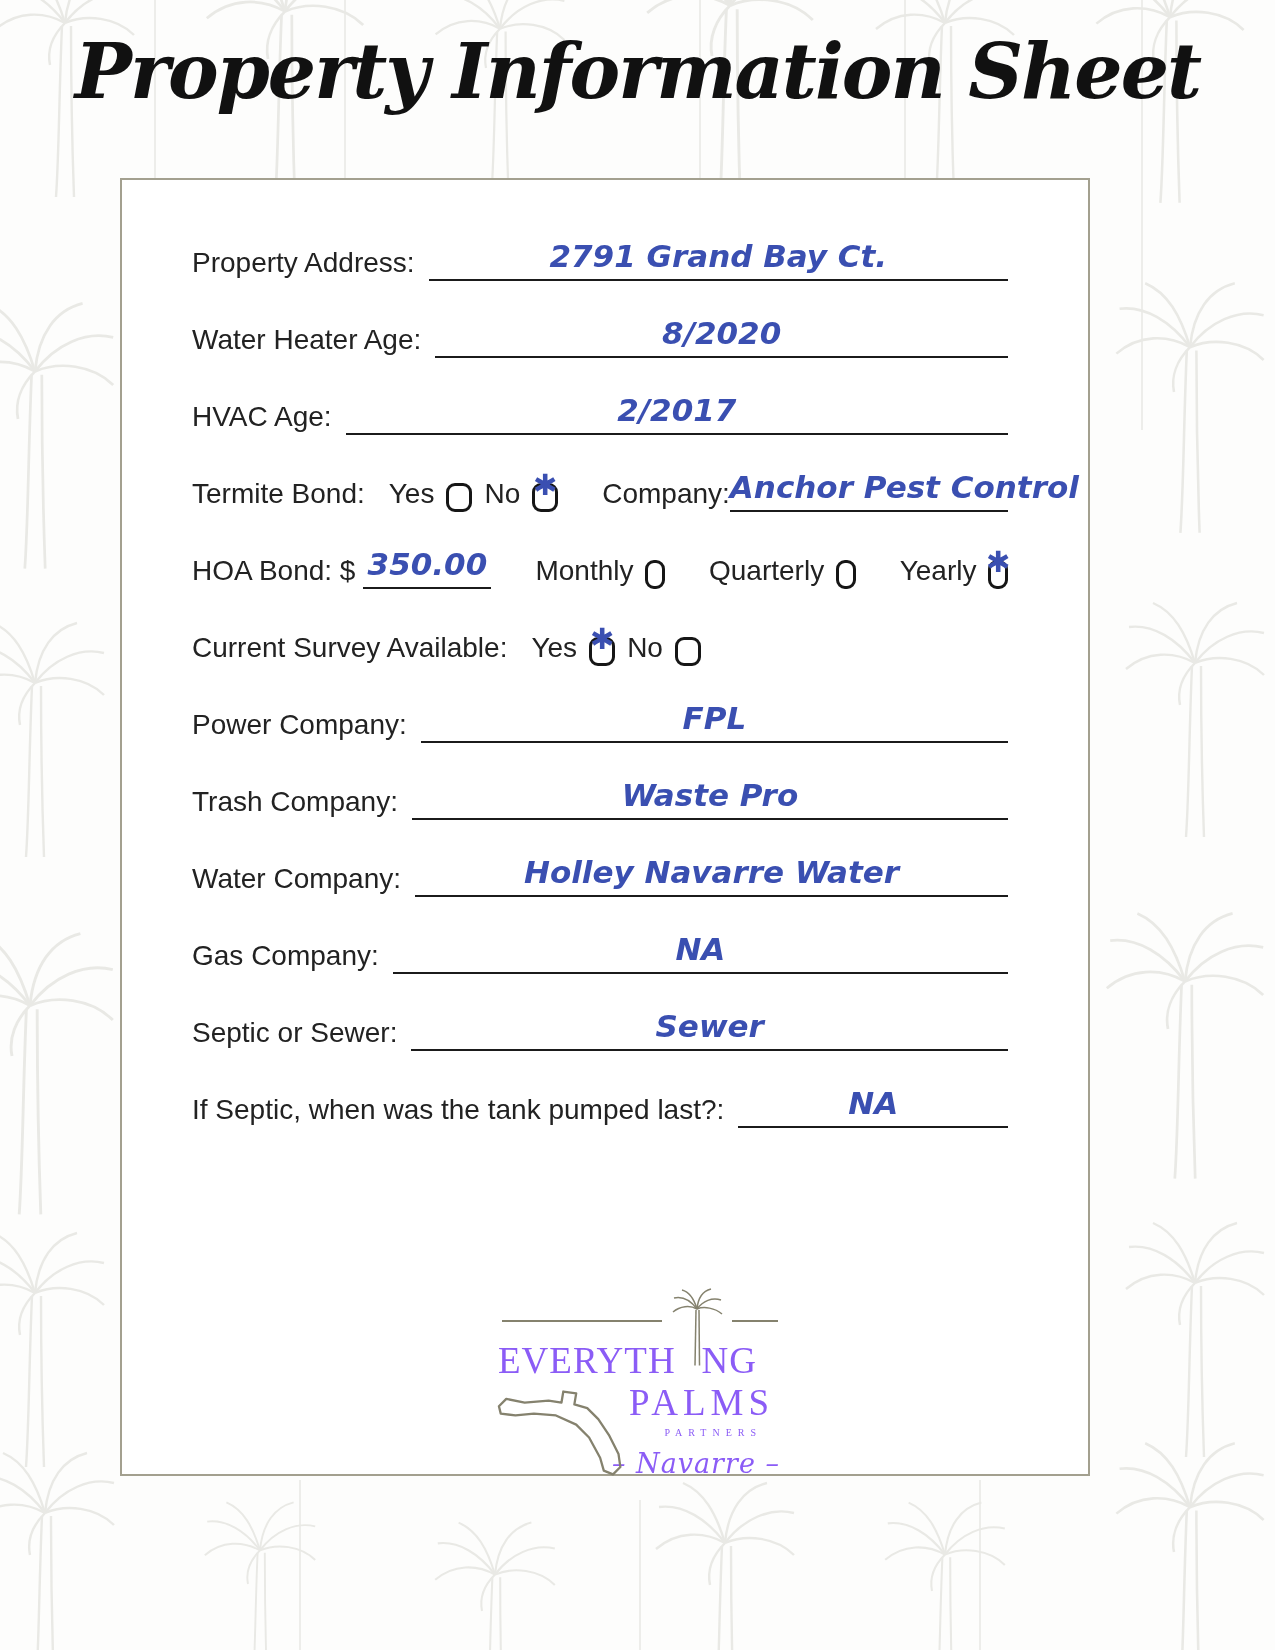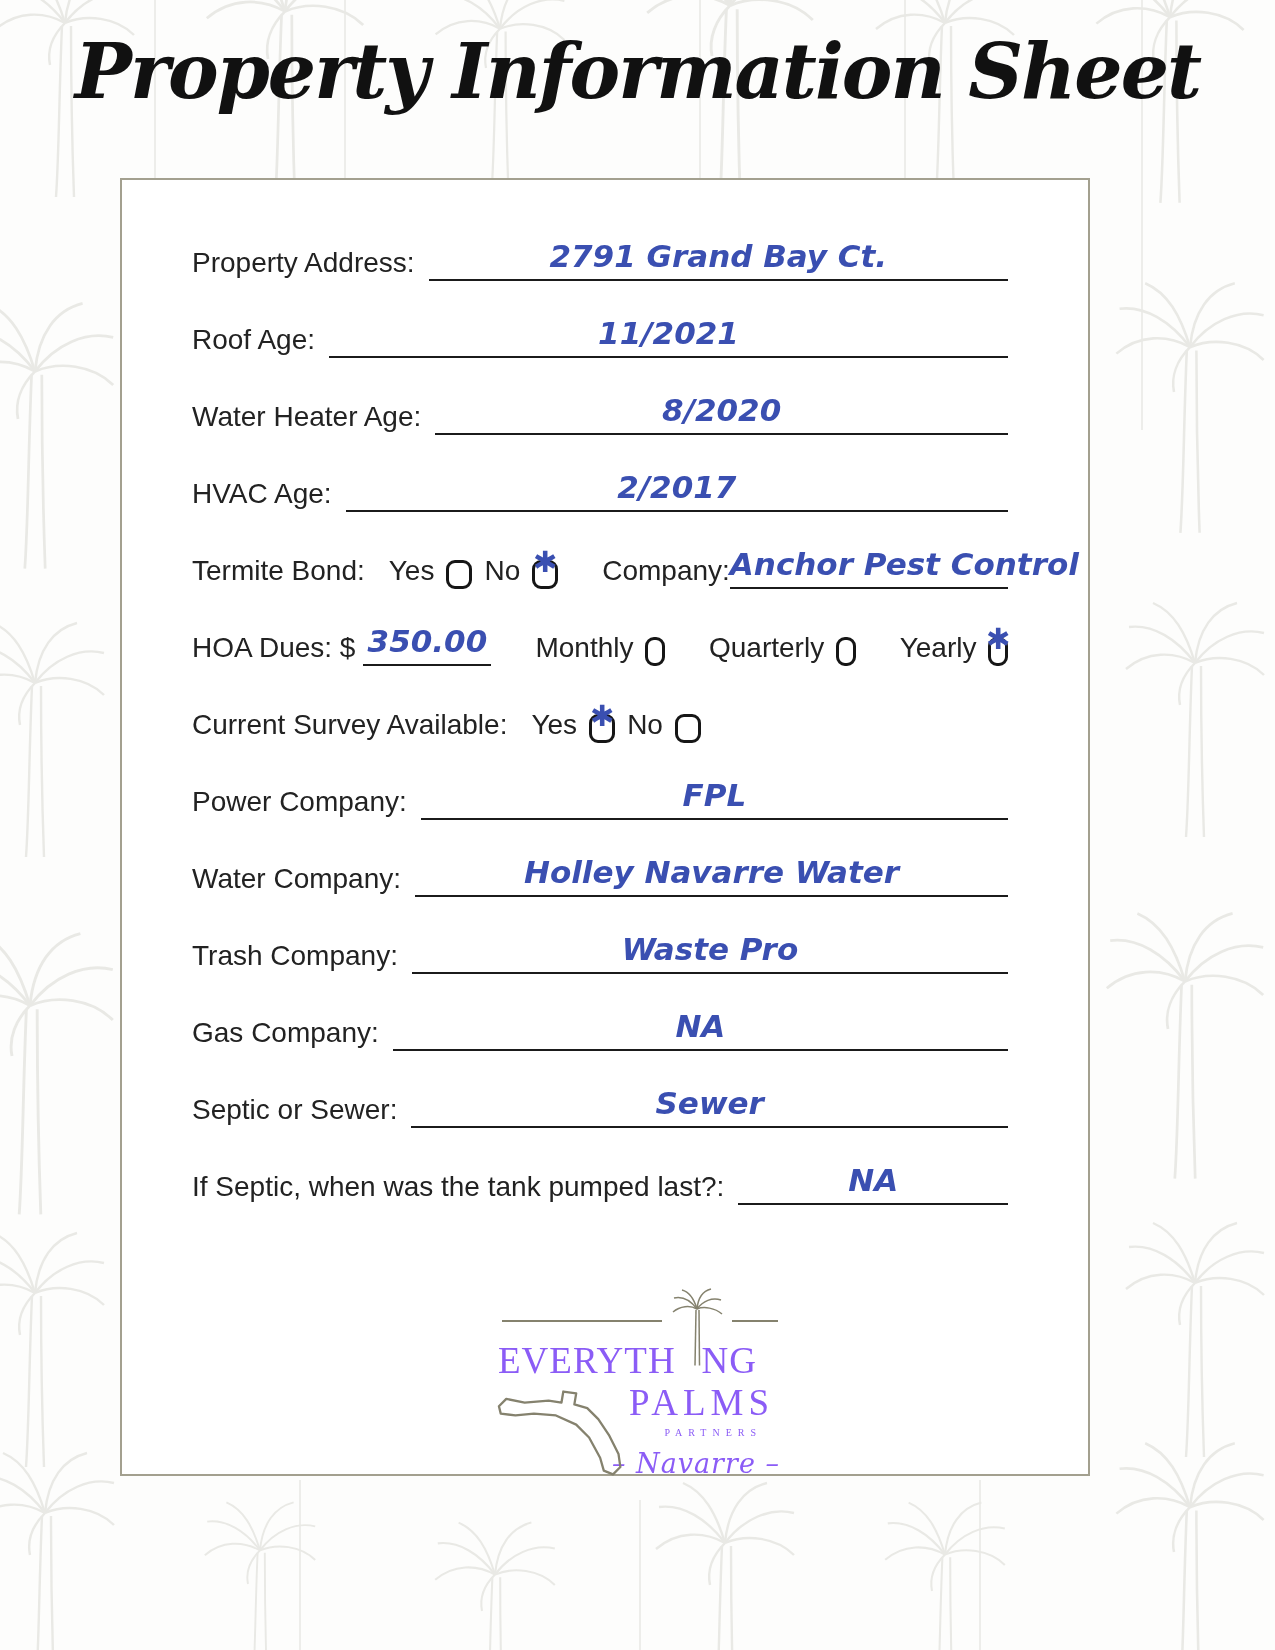--- a/index.html
+++ b/index.html
@@ -155,26 +155,20 @@
 
 <div class="sheet">
 
   <div class="row">
     <span class="lbl">Property Address:</span>
     <span class="line">
       <span class="val">2791 Grand Bay Ct.</span>
     </span>
   </div>
 
-  <div class="row">
-    <span class="lbl">Roof Age:</span>
-    <span class="line">
-      <span class="val">11/2021</span>
-    </span>
-  </div>
 
   <div class="row">
     <span class="lbl">Water Heater Age:</span>
     <span class="line">
       <span class="val">8/2020</span>
     </span>
   </div>
 
   <div class="row">
     <span class="lbl">HVAC Age:</span>
@@ -193,21 +187,21 @@
     <span class="cb">
         <span class="mark">✱</span>
       </span>
     <span class="opt wide">Company:</span>
     <span class="line mid">
       <span class="val">Anchor Pest Control</span>
     </span>
   </div>
 
   <div class="row">
-    <span class="lbl">HOA Dues: $</span>
+    <span class="lbl">HOA Bond: $</span>
     <span class="line short">
       <span class="val">350.00</span>
     </span>
     <span class="opt wide">Monthly</span>
     <span class="cb">
         <span class="mark"></span>
       </span>
     <span class="opt wide">Quarterly</span>
     <span class="cb">
         <span class="mark"></span>
@@ -231,30 +225,30 @@
   </div>
 
   <div class="row">
     <span class="lbl">Power Company:</span>
     <span class="line">
       <span class="val">FPL</span>
     </span>
   </div>
 
   <div class="row">
+    <span class="lbl">Trash Company:</span>
+    <span class="line">
+      <span class="val">Waste Pro</span>
+    </span>
+  </div>
+
+  <div class="row">
     <span class="lbl">Water Company:</span>
     <span class="line">
       <span class="val">Holley Navarre Water</span>
-    </span>
-  </div>
-
-  <div class="row">
-    <span class="lbl">Trash Company:</span>
-    <span class="line">
-      <span class="val">Waste Pro</span>
     </span>
   </div>
 
   <div class="row">
     <span class="lbl">Gas Company:</span>
     <span class="line">
       <span class="val">NA</span>
     </span>
   </div>
 

